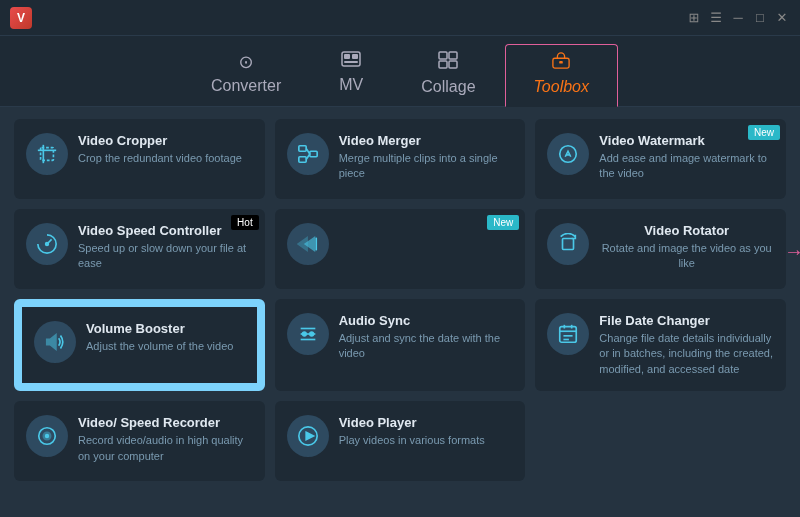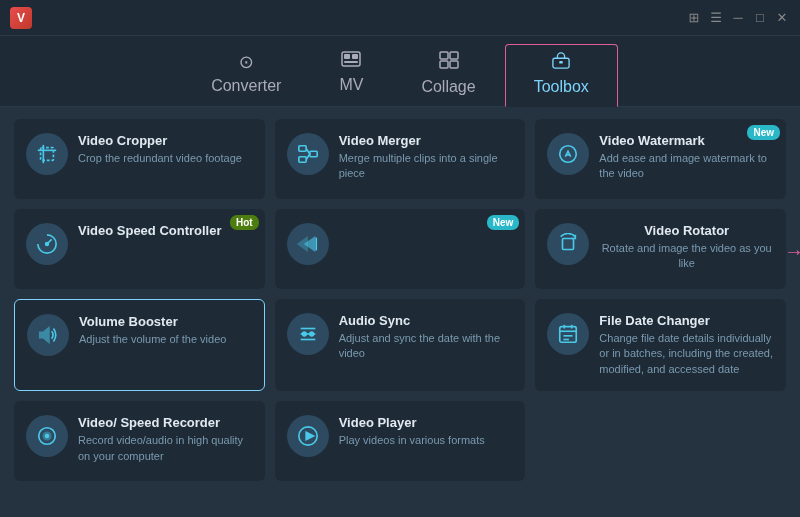--- a/index.html
+++ b/index.html
@@ -80,22 +80,23 @@
       font-size: 12px;
       border: 1px solid transparent;
       border-radius: 4px 4px 0 0;
       position: relative;
       gap: 4px;
       margin-bottom: -1px;
     }
     .nav-tab.active {
       border-color: #e05f9a;
       border-bottom-color: #1e2a35;
-      color: #7dd3fc;
-      background: #1e2a35;
+      color: #f97316;
+      background: #1e2a35;
+      font-style: italic;
     }
     .tab-icon {
       font-size: 18px;
     }
     .tab-label {
       font-size: 16px;
     }
 
     
     .main-content {
@@ -126,21 +127,21 @@
       padding: 14px 12px;
       display: flex;
       align-items: flex-start;
       gap: 10px;
       cursor: pointer;
       position: relative;
       transition: background 0.15s;
       min-height: 80px;
     }
     .tool-card.highlighted {
-      border: 1px solid #7dd3fc;
+      border: 8px solid #7dd3fc;
     }
     .tool-card-icon {
       width: 42px;
       height: 42px;
       border-radius: 50%;
       background: #2e4a60;
       display: flex;
       align-items: center;
       justify-content: center;
       flex-shrink: 0;
@@ -159,27 +160,27 @@
     .tool-card-desc {
       font-size: 11px;
       color: #7a9ab0;
       line-height: 1.4;
     }
     .badge {
       position: absolute;
       top: 6px;
       right: 6px;
       font-size: 10px;
-      font-weight: bold;
+      font-weight: normal;
       padding: 2px 6px;
-      border-radius: 7px;
+      border-radius: 2px;
       color: white;
     }
     .badge-hot {
-      background: #4d7c0f;
+      background: #000000;
     }
     .badge-new {
       background: #2ab8c8;
     }
   </style>
 </head>
 <body>
 
 <div class="titlebar">
   <div class="titlebar-left">
@@ -282,20 +283,21 @@
     <div class="tool-card">
     <div class="tool-card-icon">
       <svg width="22" height="22" viewBox="0 0 24 24" fill="none" stroke="#4ac8e8" stroke-width="1.8">
       <path d="M12 2 A10 10 0 1 1 2 12"></path>
       <path d="M12 12 L17 7"></path>
       <circle cx="12" cy="12" r="1.5" fill="#4ac8e8"></circle>
     </svg>
     </div>
     <div class="tool-card-info">
       <div class="tool-card-title">Video Speed Controller</div>
+      <div class="tool-card-desc">Speed up or slow down your file at ease</div>
     </div>
     <span class="badge badge-hot">Hot</span>
   </div>
     <div class="tool-card">
     <div class="tool-card-icon">
       <svg width="22" height="22" viewBox="0 0 24 24" fill="none" stroke="#4ac8e8" stroke-width="1.8">
       <polygon points="19,5 9,12 19,19" fill="#4ac8e8" opacity="0.6"></polygon>
       <polygon points="11,5 1,12 11,19" fill="#4ac8e8" opacity="0.3"></polygon>
       <line x1="21" y1="5" x2="21" y2="19" stroke="#4ac8e8"></line>
     </svg>

